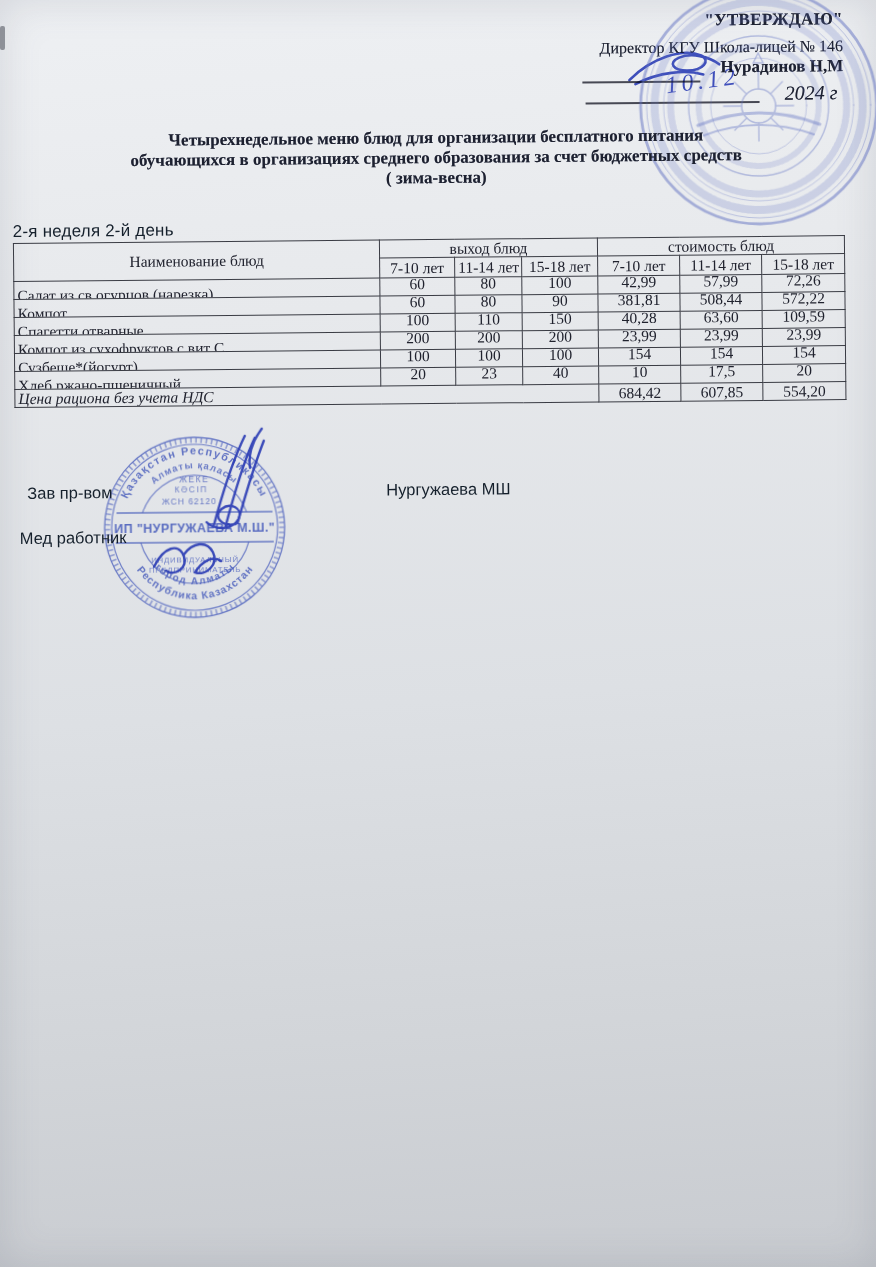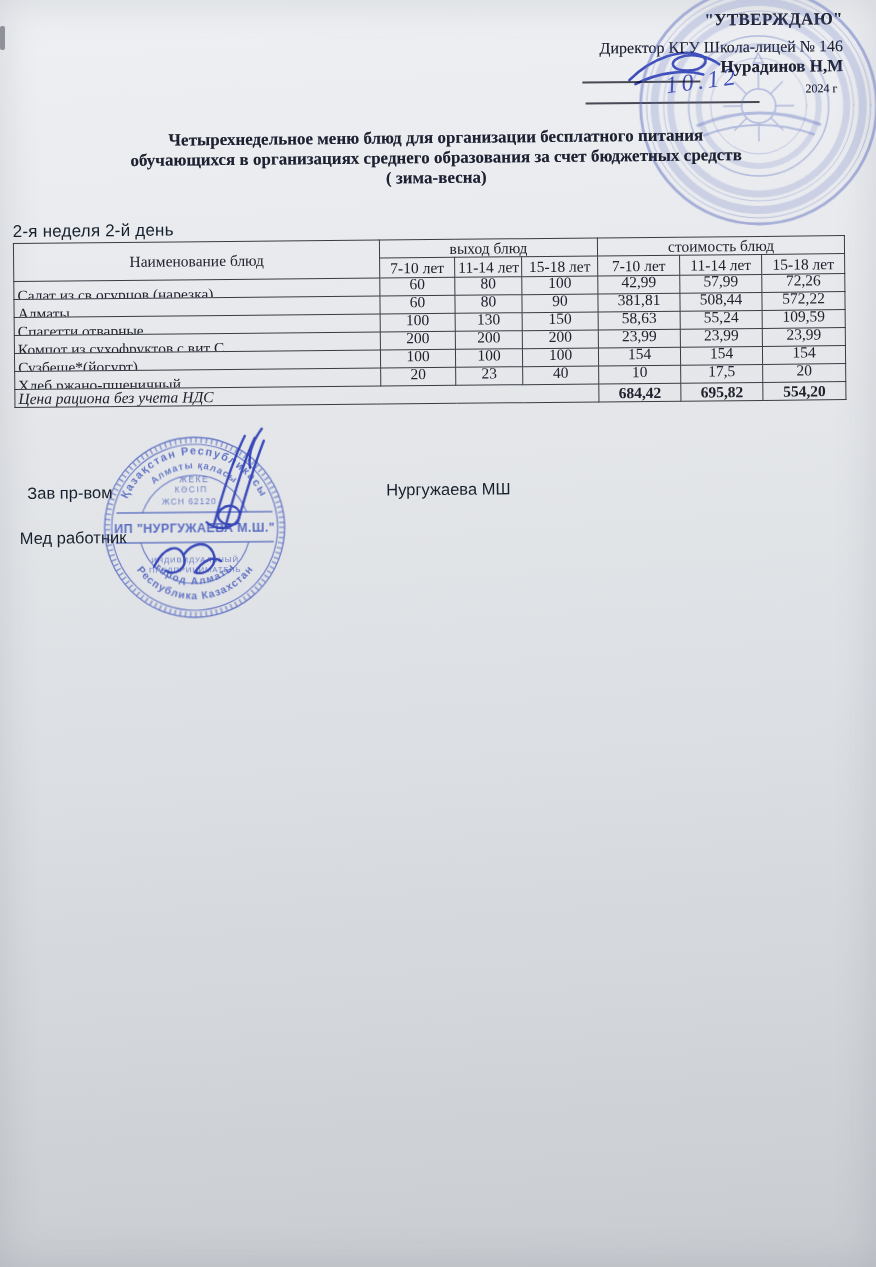--- a/index.html
+++ b/index.html
@@ -11,42 +11,42 @@
   }
   .skew{position:absolute;inset:0;transform:rotate(-0.55deg);transform-origin:50% 28%;}
   .abs{position:absolute;}
   .ink{color:#1d2130;text-shadow:0 0 .5px rgba(25,28,60,.45);}
   .sans{font-family:"Liberation Sans",sans-serif;color:#15202c;}
   .bold{font-weight:bold;}
   
   .approve{top:13px;right:30px;font-size:17px;letter-spacing:.3px;}
   .director{top:41px;right:30px;font-size:16px;}
   .dirname{top:60px;right:30px;font-size:17px;}
-  .yeartxt{top:85px;right:36px;font-size:12px;}
+  .yeartxt{top:85px;right:36px;font-size:20px;font-style:italic;}
   .sigline1{top:83px;left:585px;width:118px;height:2px;background:#2a2c38;opacity:.85;}
   .sigline2{top:104px;left:588px;width:174px;height:2px;background:#2a2c38;opacity:.85;}
   .handdate{top:70px;left:668px;font-size:24px;font-style:italic;color:#2c3db5;
     letter-spacing:4px;transform:rotate(-7deg);opacity:.9;font-family:"Liberation Serif",serif;}
   
   .title{top:128px;left:0;width:876px;text-align:center;font-size:17px;line-height:20px;}
   
   .weeklbl{top:218px;left:14px;font-size:17px;letter-spacing:.2px;}
   
   .menu{top:239px;left:14px;width:831px;border-collapse:collapse;table-layout:fixed;
     font-size:15.5px;color:#20222e;}
   .menu td{border:1.4px solid #3a3c44;padding:0 3px;overflow:hidden;white-space:nowrap;}
   .menu .h1 td{height:17px;text-align:center;line-height:16px;}
   .menu .h2 td{height:19px;text-align:center;line-height:17px;}
   .menu .dr td{height:17px;line-height:14px;}
   .menu .num{text-align:center;vertical-align:top;}
   .menu .nm{vertical-align:bottom;}
   .menu .nm span{position:relative;top:4px;display:inline-block;}
   .menu .num span{position:relative;top:-1px;display:inline-block;}
   .menu .tot-name{font-style:italic;}
-  .menu .tot-val{font-weight:bold;text-align:center;}
+  .menu .tot-val{font-weight:normal;text-align:center;}
   
   .lbl{font-size:16.5px;}
   .zav{top:480px;left:26px;}
   .med{top:525px;left:18px;}
   .nurg{top:480px;left:385px;}
   
   .stamp{mix-blend-mode:multiply;}
   .bigstamp{top:-22px;left:630px;width:262px;height:262px;filter:blur(.4px);}
   .ipstamp{top:424px;left:92px;width:202px;height:202px;filter:blur(.25px);}
   .sighead{top:46px;left:628px;width:110px;height:48px;}
@@ -130,35 +130,35 @@
       <tr class="dr">
         <td class="nm"><span>Салат из св огурцов (нарезка)</span></td>
         <td class="num"><span>60</span></td>
         <td class="num"><span>80</span></td>
         <td class="num"><span>100</span></td>
         <td class="num"><span>42,99</span></td>
         <td class="num"><span>57,99</span></td>
         <td class="num"><span>72,26</span></td>
       </tr>
       <tr class="dr">
-        <td class="nm"><span>Алматы</span></td>
+        <td class="nm"><span>Компот</span></td>
         <td class="num"><span>60</span></td>
         <td class="num"><span>80</span></td>
         <td class="num"><span>90</span></td>
         <td class="num"><span>381,81</span></td>
         <td class="num"><span>508,44</span></td>
         <td class="num"><span>572,22</span></td>
       </tr>
       <tr class="dr">
         <td class="nm"><span>Спагетти отварные</span></td>
         <td class="num"><span>100</span></td>
-        <td class="num"><span>130</span></td>
+        <td class="num"><span>110</span></td>
         <td class="num"><span>150</span></td>
-        <td class="num"><span>58,63</span></td>
-        <td class="num"><span>55,24</span></td>
+        <td class="num"><span>40,28</span></td>
+        <td class="num"><span>63,60</span></td>
         <td class="num"><span>109,59</span></td>
       </tr>
       <tr class="dr">
         <td class="nm"><span>Компот из сухофруктов с вит С</span></td>
         <td class="num"><span>200</span></td>
         <td class="num"><span>200</span></td>
         <td class="num"><span>200</span></td>
         <td class="num"><span>23,99</span></td>
         <td class="num"><span>23,99</span></td>
         <td class="num"><span>23,99</span></td>
@@ -177,21 +177,21 @@
         <td class="num"><span>20</span></td>
         <td class="num"><span>23</span></td>
         <td class="num"><span>40</span></td>
         <td class="num"><span>10</span></td>
         <td class="num"><span>17,5</span></td>
         <td class="num"><span>20</span></td>
       </tr>
       <tr class="dr">
         <td colspan="4" class="tot-name">Цена рациона без учета НДС</td>
         <td class="tot-val">684,42</td>
-        <td class="tot-val">695,82</td>
+        <td class="tot-val">607,85</td>
         <td class="tot-val">554,20</td>
       </tr>
       </tbody>
     </table>
 
     <div class="abs lbl sans zav">Зав пр-вом</div>
     <div class="abs lbl sans med">Мед работник</div>
     <div class="abs lbl sans nurg">Нургужаева МШ</div>
 
     <svg class="abs ipstamp stamp" viewBox="0 0 202 202">

